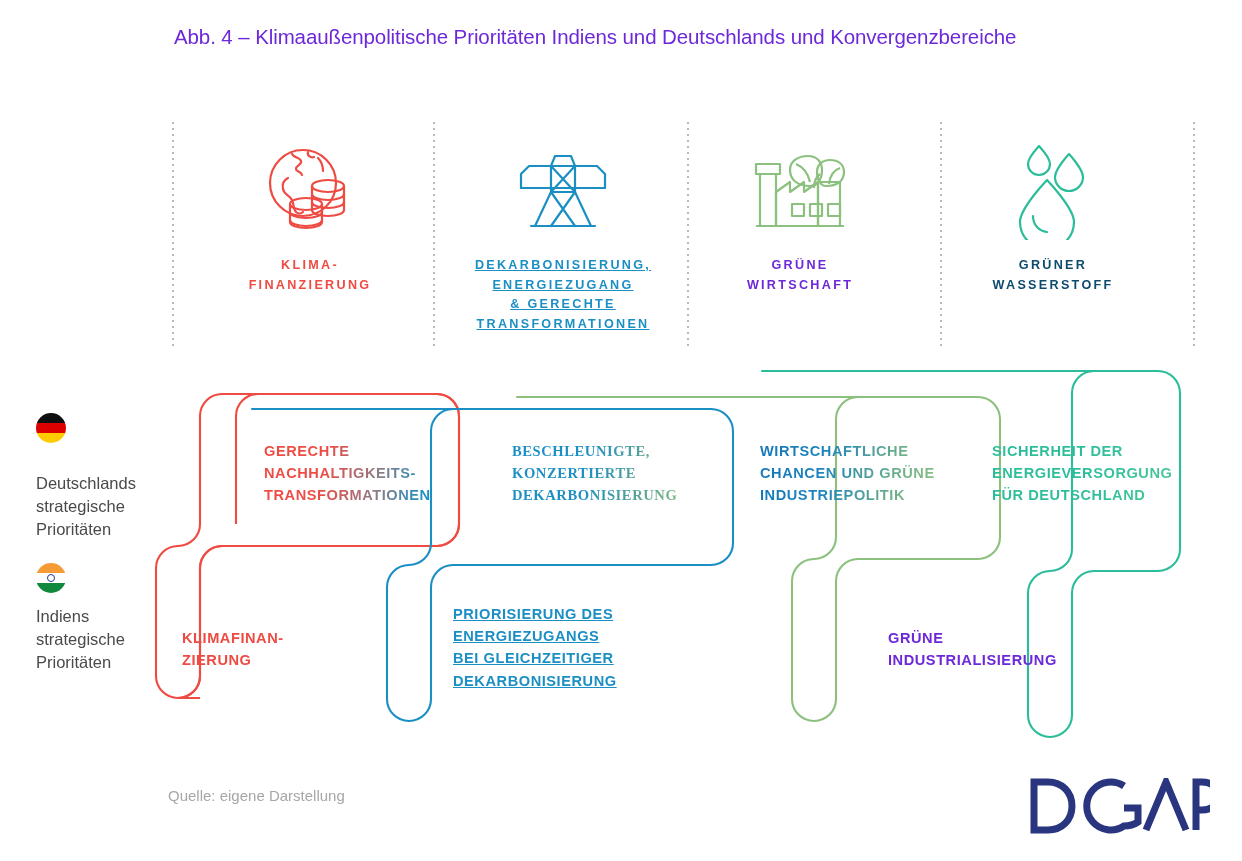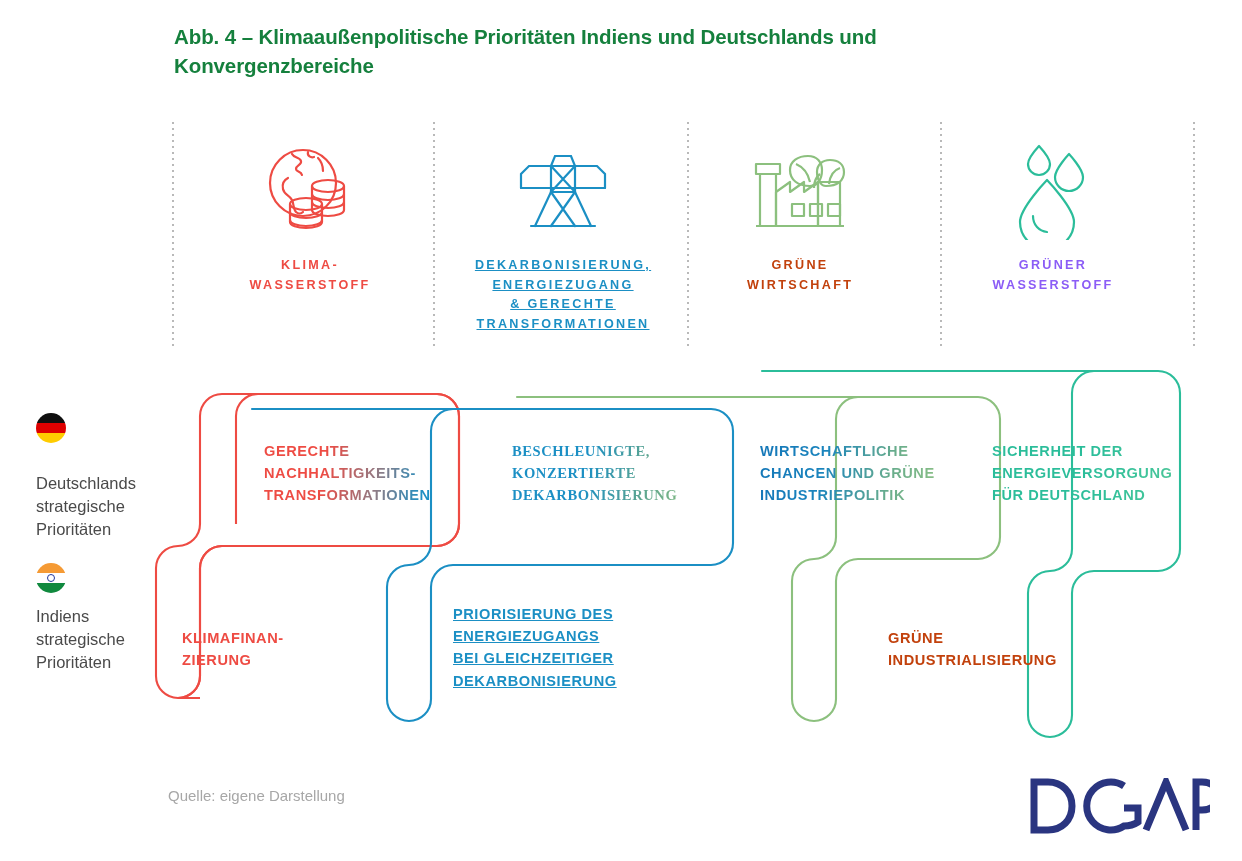--- a/index.html
+++ b/index.html
@@ -6,21 +6,21 @@
   body{
     width:1242px;height:861px;background:#ffffff;
     font-family:"Liberation Sans","DejaVu Sans",sans-serif;
     position:relative;overflow:hidden;
   }
   .stage{position:absolute;inset:0;}
 
   
   .title{
     position:absolute;left:174px;top:22px;width:880px;
-    font-size:20.5px;font-weight:bold;color:#15803d;
+    font-size:20.5px;font-weight:normal;color:#6d28d9;
     line-height:1.42;letter-spacing:-0.1px;
   }
 
   
   .dotline{
     position:absolute;top:122px;height:227px;width:2px;
     background-image:linear-gradient(to bottom,#b9b9b9 0 2px,rgba(0,0,0,0) 2px 6px);
     background-size:2px 6px;
   }
 
@@ -64,21 +64,21 @@
   .g-red-blue{background:linear-gradient(100deg,#ee4b43 0%,#ee4b43 30%,#8a7d88 58%,#1b8fc4 80%,#1b8fc4 100%);
     -webkit-background-clip:text;background-clip:text;color:transparent;}
   .g-blue-green{background:linear-gradient(100deg,#1b8fc4 0%,#1b8fc4 34%,#5fa68f 62%,#8cc07e 88%,#8cc07e 100%);
     -webkit-background-clip:text;background-clip:text;color:transparent;}
   .g-blue-green2{background:linear-gradient(100deg,#1577b8 0%,#1a84bd 30%,#69ad8c 62%,#93c483 90%,#93c483 100%);
     -webkit-background-clip:text;background-clip:text;color:transparent;}
   .g-green-teal{background:linear-gradient(100deg,#2bbd9a 0%,#2bbd9a 45%,#3fc49a 75%,#5bc596 100%);
     -webkit-background-clip:text;background-clip:text;color:transparent;}
   .c-red{color:#ee4b43;}
   .c-blue{color:#1b8fc4;text-decoration:underline;}
-  .c-green{color:#c2410c;}
+  .c-green{color:#6d28d9;}
 </style>
 </head>
 <body>
 
 <div class="stage">
 
   <div class="title">Abb. 4 – Klimaaußenpolitische Prioritäten Indiens und Deutschlands und Konvergenzbereiche</div>
 
   <div class="dotline" style="left:172px;"></div>
   <div class="dotline" style="left:433px;"></div>
@@ -93,21 +93,21 @@
         <path d="M30 12c2 4 8 3 9 7 1 4-5 4-5 8 0 3 5 2 6 6M46 10c-1 4 3 6 6 5M56 16c3 3 5 8 5 13M26 36c-4 2-6 6-5 11 1 6 7 6 9 11 2 4 1 9 4 12 2 2 5 2 7 0" stroke-linecap="round" stroke-linejoin="round"></path>
         <ellipse cx="66" cy="44" rx="16" ry="6"></ellipse>
         <path d="M50 44v24c0 3.3 7.2 6 16 6s16-2.7 16-6V44"></path>
         <path d="M50 52c0 3.3 7.2 6 16 6s16-2.7 16-6M50 60c0 3.3 7.2 6 16 6s16-2.7 16-6"></path>
         <ellipse cx="44" cy="62" rx="16" ry="6"></ellipse>
         <path d="M28 62v18c0 3.3 7.2 6 16 6s16-2.7 16-6V62"></path>
         <path d="M28 70c0 3.3 7.2 6 16 6s16-2.7 16-6M28 78c0 3.3 7.2 6 16 6s16-2.7 16-6"></path>
       </svg>
     </div>
     <div class="caption c-red" style="white-space:pre-line;">KLIMA-
-WASSERSTOFF</div>
+FINANZIERUNG</div>
   </div>
 
   <div class="col" style="left:448px;">
     <div class="icon">
       <svg width="100" height="96" viewBox="0 0 100 96" fill="none" stroke="#1B8FC4" stroke-width="2.2" stroke-linecap="round">
         <path d="M42 14h16l4 10H38z"></path>
         <path d="M38 24h24v26H38z"></path>
         <path d="M38 24l24 26M62 24L38 50"></path>
         <path d="M38 24H16l-8 8v14M62 24h22l8 8v14"></path>
         <path d="M8 46h84"></path>
@@ -146,21 +146,21 @@
 
   <div class="col" style="left:938px;">
     <div class="icon">
       <svg width="96" height="100" viewBox="0 0 96 100" fill="none" stroke="#2BBD9A" stroke-width="2.2" stroke-linecap="round" stroke-linejoin="round">
         <path d="M34 6c0 0-11 12-11 18a11 11 0 0 0 22 0C45 18 34 6 34 6z"></path>
         <path d="M64 14c0 0-14 15-14 23a14 14 0 0 0 28 0C78 29 64 14 64 14z"></path>
         <path d="M42 40c0 0-27 28-27 42a27 27 0 0 0 54 0C69 68 42 40 42 40z"></path>
         <path d="M28 76c0 9 6 15 14 16"></path>
       </svg>
     </div>
-    <div class="caption" style="color: #8b5cf6; white-space: pre-line;">GRÜNER
+    <div class="caption" style="color: #0c4a6e; white-space: pre-line;">GRÜNER
 WASSERSTOFF</div>
   </div>
 
   <div class="rowlabel" style="top:413px;">
     <div class="flag flag-de">
       <i class="b1"></i>
         <i class="b2"></i>
         <i class="b3"></i>
     </div>
     <div class="txt" style="white-space:pre-line;margin-top:29px;">Deutschlands

